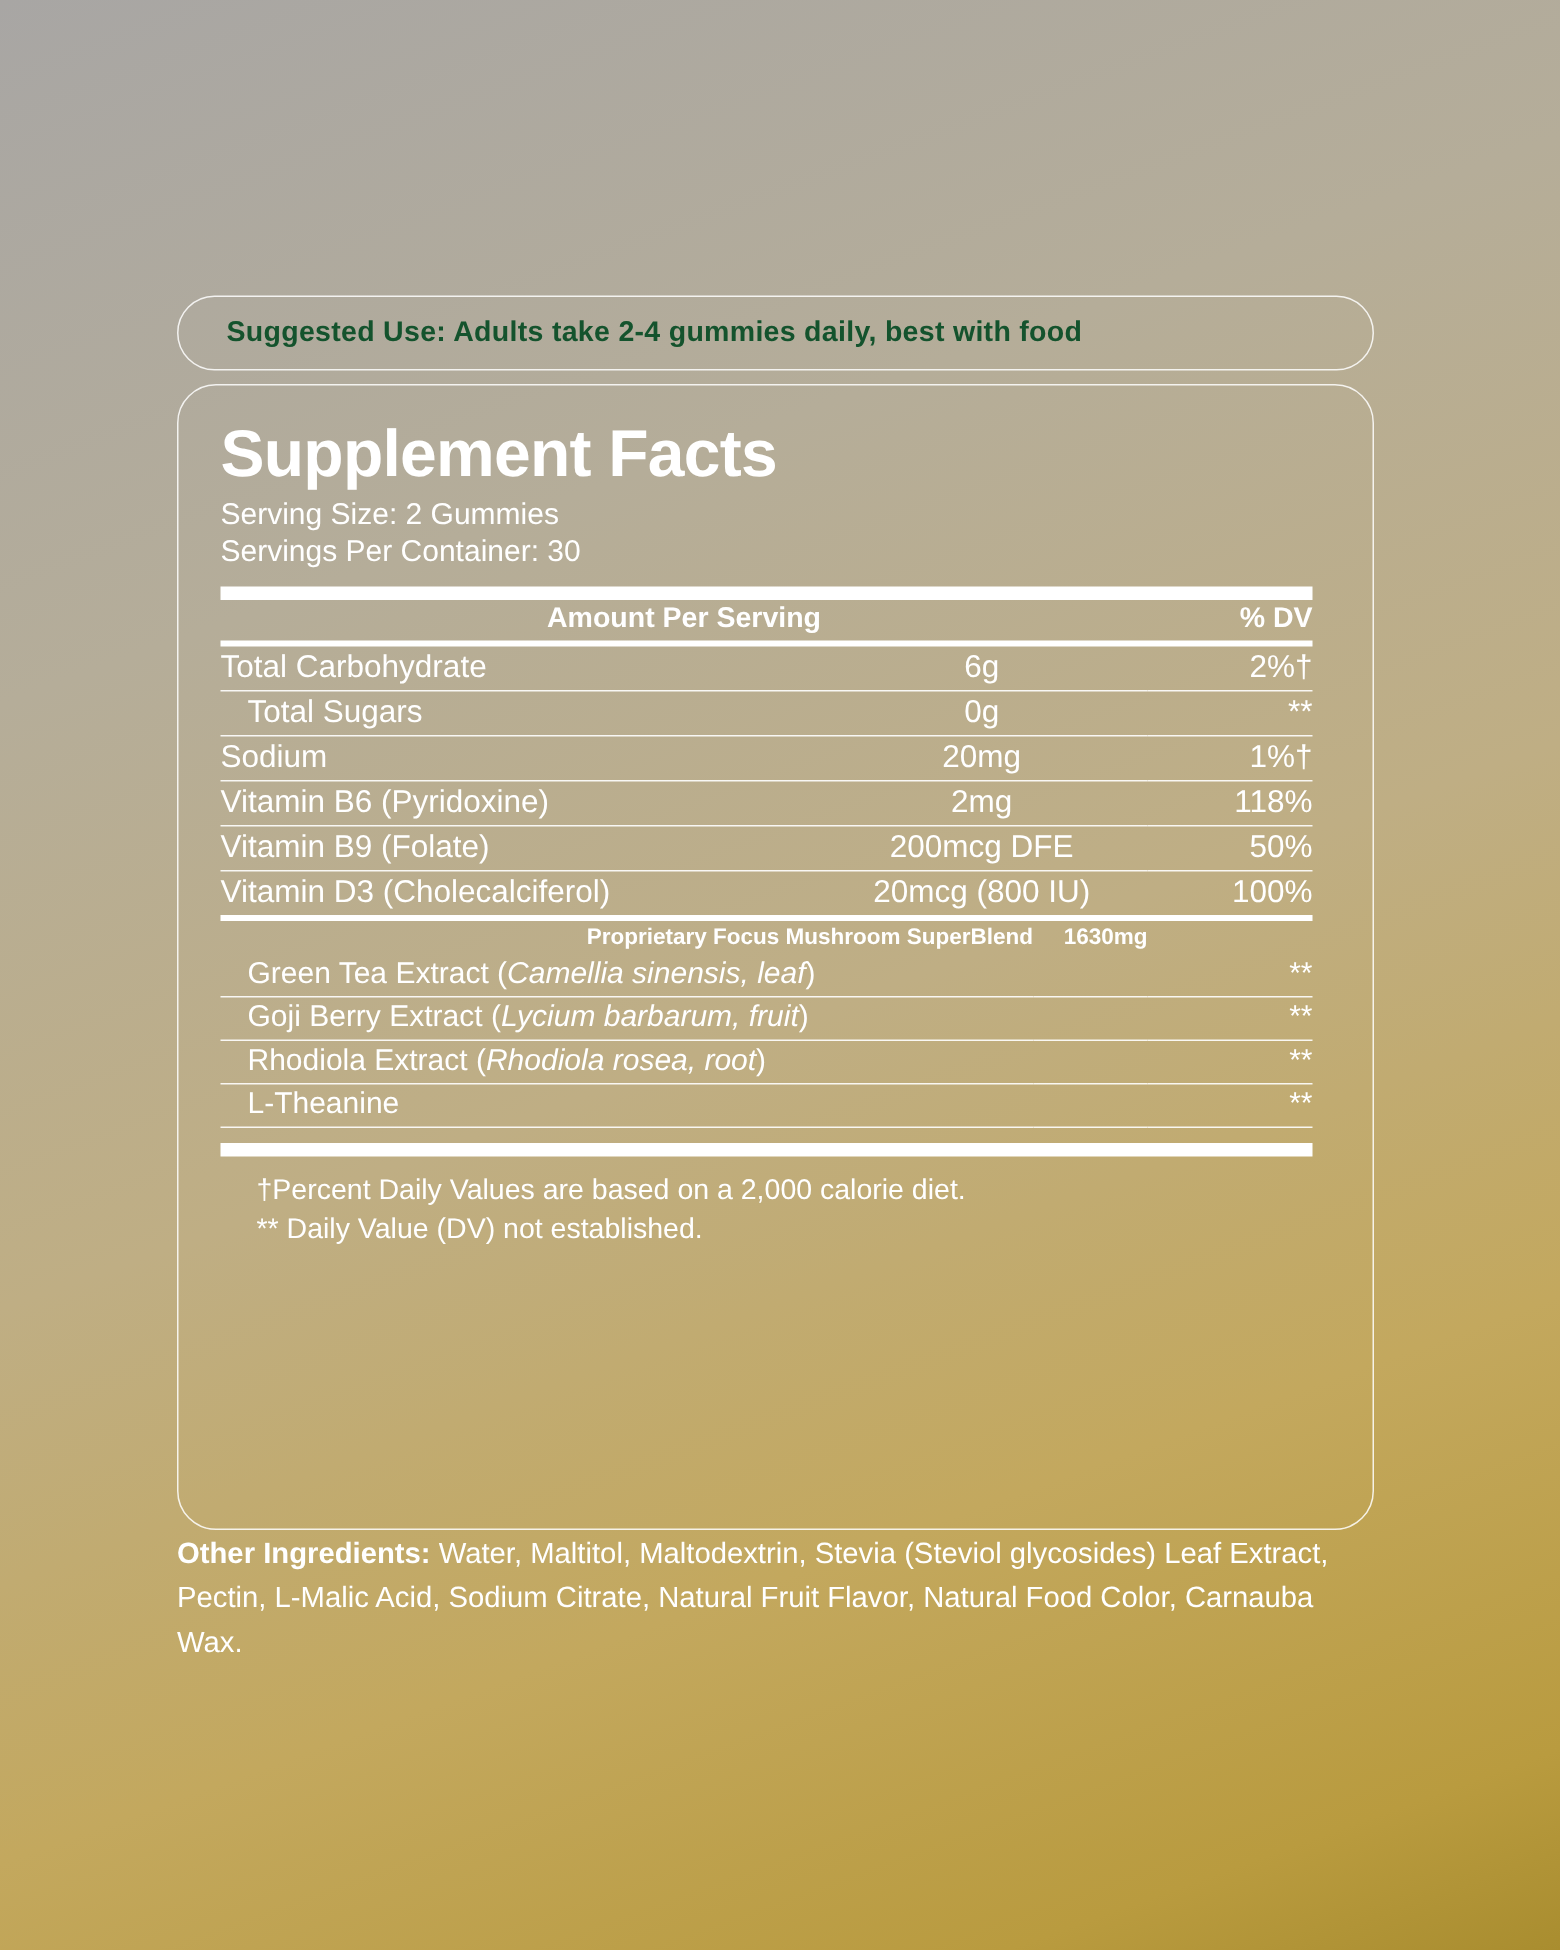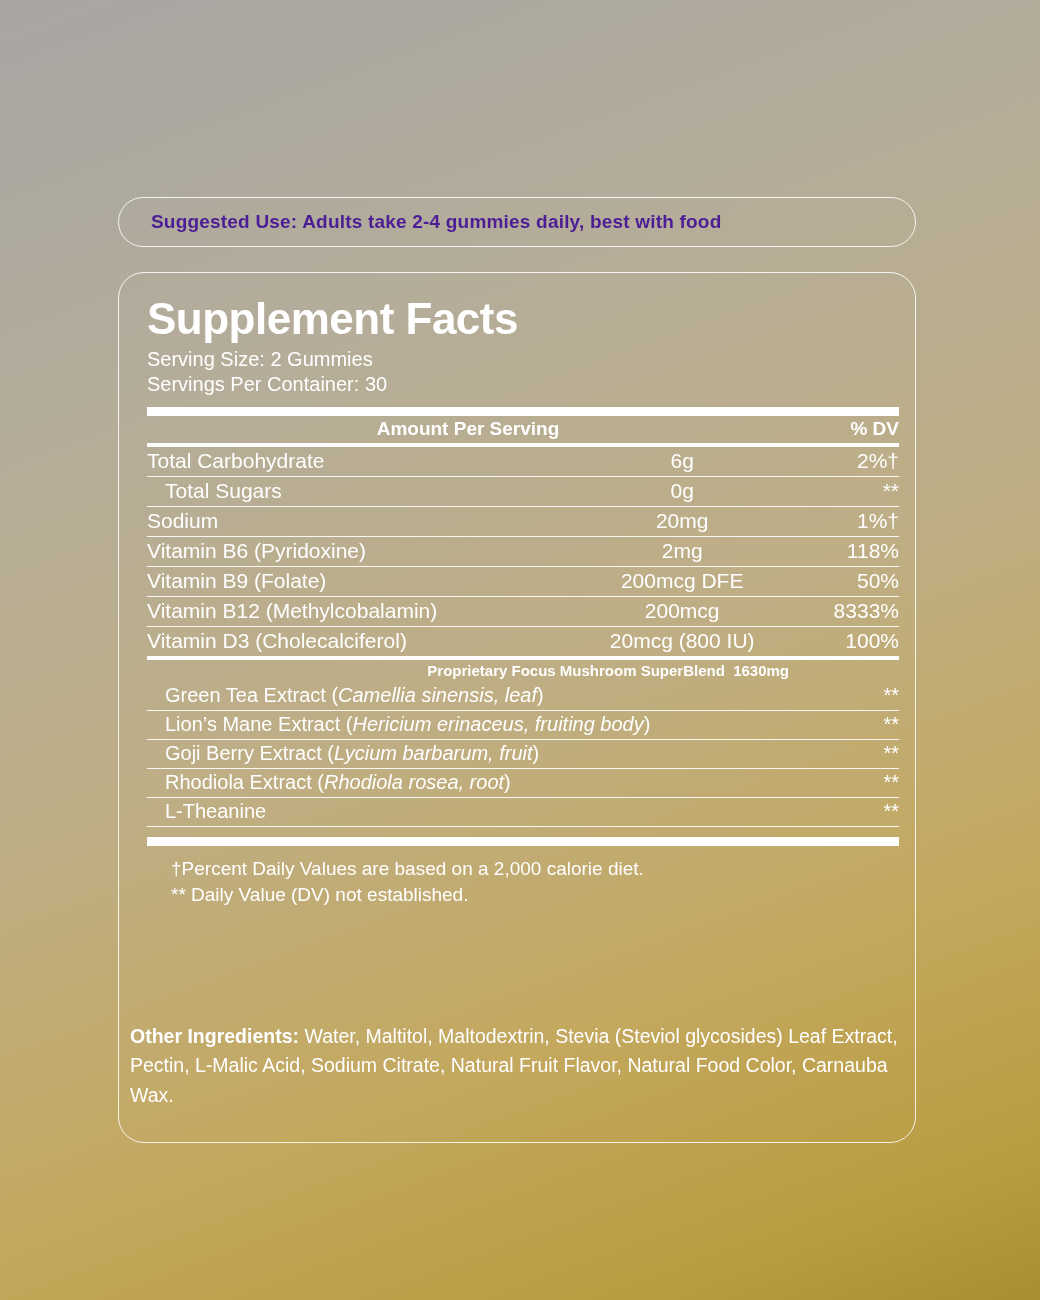--- a/index.html
+++ b/index.html
@@ -32,34 +32,34 @@
     height: 50px;
     border: 1.5px solid rgba(255,255,255,0.85);
     border-radius: 26px;
     box-sizing: border-box;
     display: flex;
     align-items: center;
     padding-left: 32px;
     font-size: 19px;
     font-weight: bold;
     letter-spacing: 0.2px;
-    color: #4c1d95;
+    color: #14532d;
   }
 
   
   .facts-panel {
     position: absolute;
     left: 118px;
-    top: 272px;
+    top: 256px;
     width: 798px;
-    height: 871px;
+    height: 764px;
     border: 1.5px solid rgba(255,255,255,0.85);
     border-radius: 26px;
     box-sizing: border-box;
-    padding: 18px 16px 0 28px;
+    padding: 18px 40px 0 28px;
   }
 
   .facts-title {
     font-size: 44px;
     font-weight: bold;
     letter-spacing: -0.5px;
     line-height: 1.1;
     margin: 4px 0 4px 0;
   }
 
@@ -128,21 +128,20 @@
     margin-left: 24px;
   }
 
   .other-ingredients {
     position: absolute;
     left: 118px;
     top: 1022px;
     width: 800px;
     font-size: 19.5px;
     line-height: 1.5;
-    margin-left: 12px;
   }
   .other-ingredients .lbl { font-weight: bold; }
 </style>
 </head>
 <body>
 
 <div class="page">
 
   <div class="suggested-use">
     <span>Suggested Use: Adults take 2-4 gummies daily, best with food</span>
@@ -188,25 +187,20 @@
         <tr>
           <td class="name">Vitamin B6 (Pyridoxine)</td>
           <td class="amt">2mg</td>
           <td class="dv">118%</td>
         </tr>
         <tr>
           <td class="name">Vitamin B9 (Folate)</td>
           <td class="amt">200mcg DFE</td>
           <td class="dv">50%</td>
         </tr>
-        <tr>
-          <td class="name">Vitamin B12 (Methylcobalamin)</td>
-          <td class="amt">200mcg</td>
-          <td class="dv">8333%</td>
-        </tr>
         <tr class="no-rule">
           <td class="name">Vitamin D3  (Cholecalciferol)</td>
           <td class="amt">20mcg (800 IU)</td>
           <td class="dv">100%</td>
         </tr>
       </tbody>
     </table>
 
     <div class="rule-med"></div>
 
@@ -216,25 +210,20 @@
           <td class="name">Proprietary Focus Mushroom SuperBlend</td>
           <td class="blend-amt">1630mg</td>
           <td class="dv"></td>
         </tr>
         <tr class="ingredient-row">
           <td class="name indent"><span>Green Tea Extract (</span><span class="ital">Camellia sinensis, leaf</span><span>)</span></td>
           <td class="amt"></td>
           <td class="dv">**</td>
         </tr>
         <tr class="ingredient-row">
-          <td class="name indent"><span>Lion’s Mane Extract (</span><span class="ital">Hericium erinaceus, fruiting body</span><span>)</span></td>
-          <td class="amt"></td>
-          <td class="dv">**</td>
-        </tr>
-        <tr class="ingredient-row">
           <td class="name indent"><span>Goji Berry Extract (</span><span class="ital">Lycium barbarum, fruit</span><span>)</span></td>
           <td class="amt"></td>
           <td class="dv">**</td>
         </tr>
         <tr class="ingredient-row">
           <td class="name indent"><span>Rhodiola Extract (</span><span class="ital">Rhodiola rosea, root</span><span>)</span></td>
           <td class="amt"></td>
           <td class="dv">**</td>
         </tr>
         <tr class="ingredient-row">

